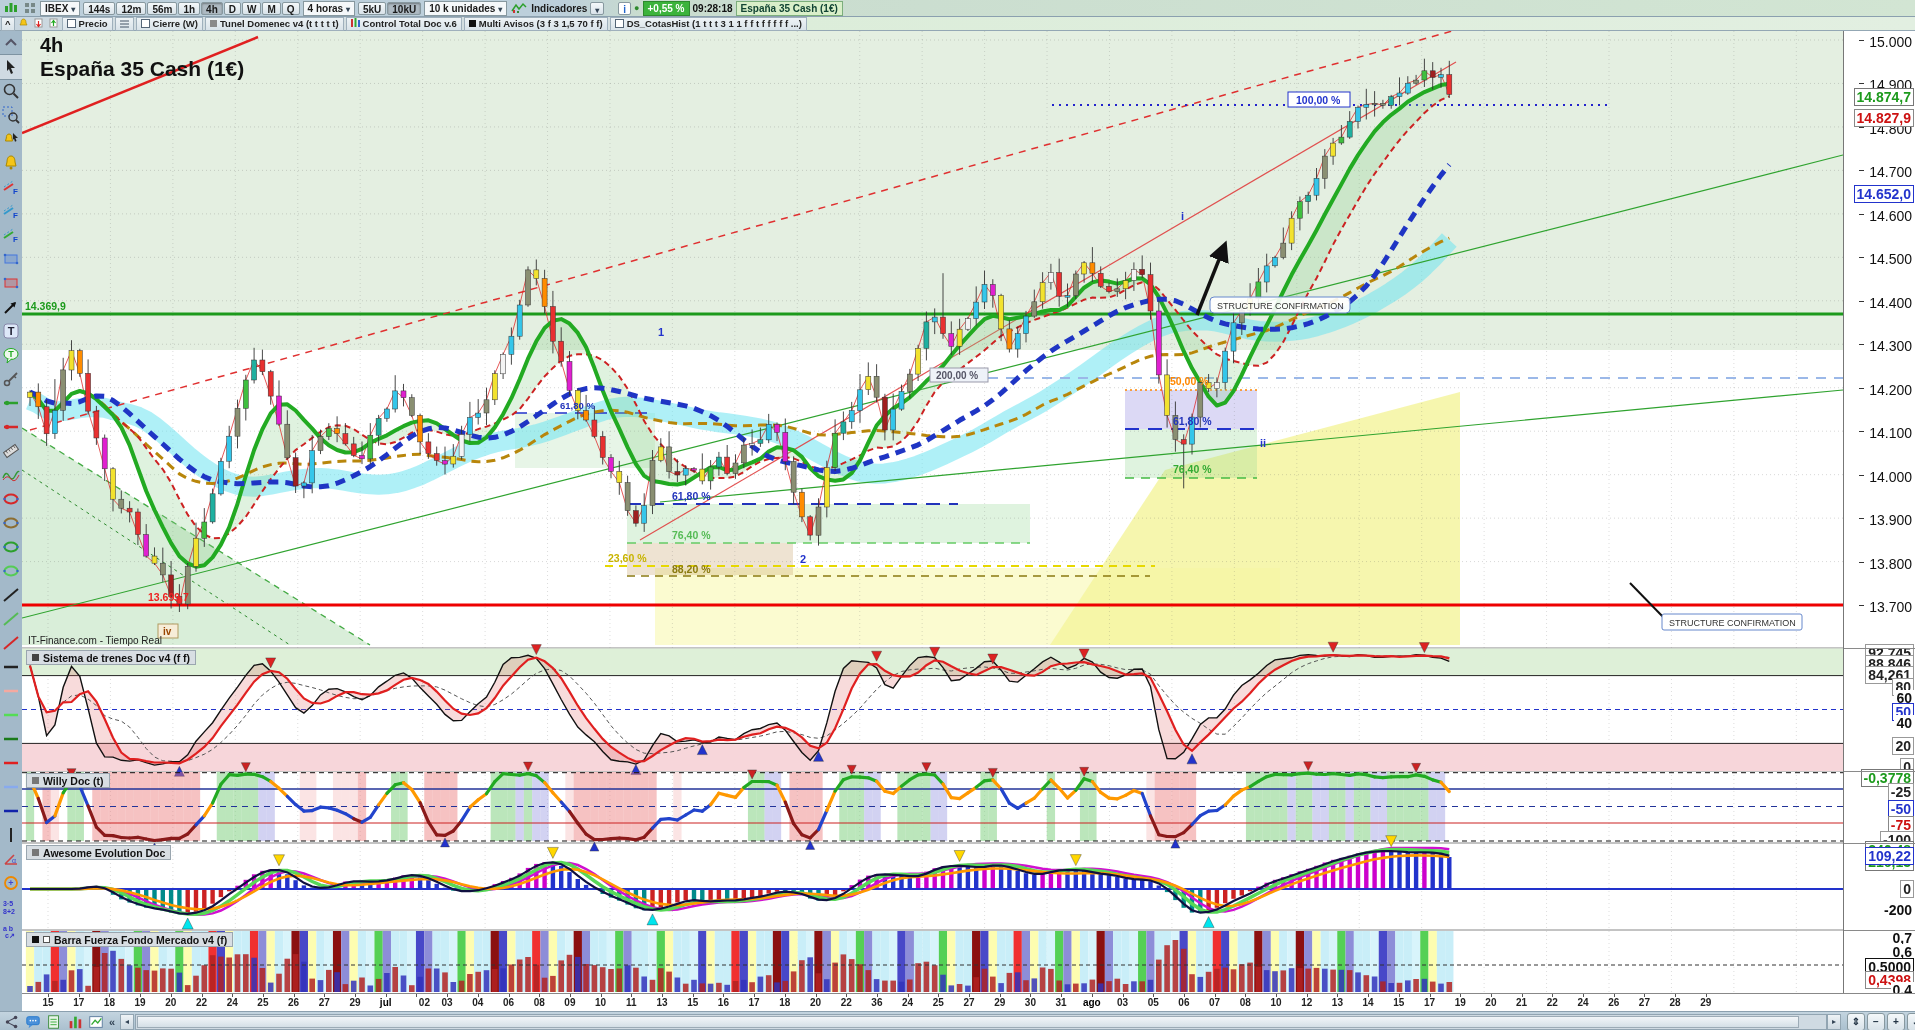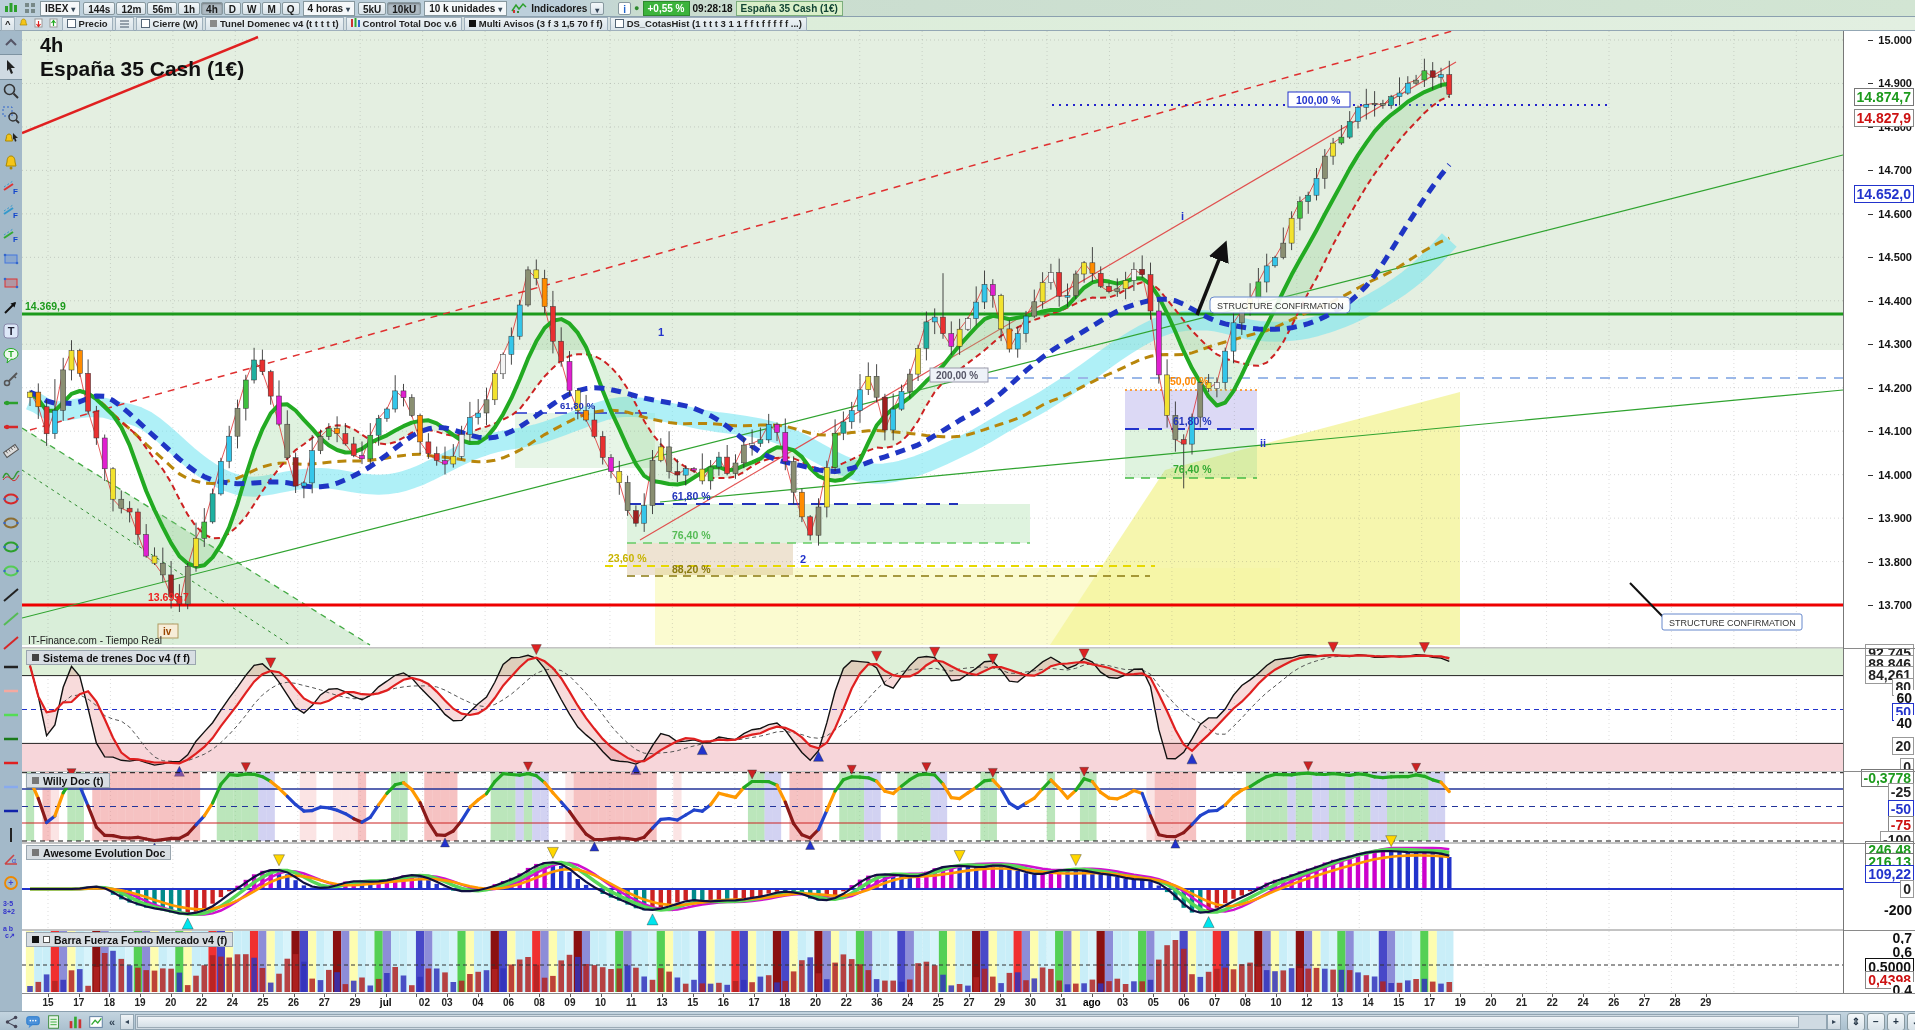--- a/index.html
+++ b/index.html
@@ -31,21 +31,21 @@
   .tool{width:22px;height:24px;display:flex;align-items:center;justify-content:center;}
   .tool.sel{background:#cfdae2;outline:1px solid #7e93a2;}
   
   #chartbg{position:absolute;left:22px;top:31px;width:1821px;height:962px;background:#fff;}
   #svg{position:absolute;left:22px;top:31px;}
   #title{position:absolute;left:40px;top:34px;color:#111;line-height:1.15;pointer-events:none;}
   #title .t1{font-size:20px;font-weight:bold;}
   #title .t2{font-size:21px;font-weight:bold;}
   
   #paxis{position:absolute;left:1843px;top:31px;width:72px;height:962px;background:#fff;border-left:1px solid #777;}
-  .ptick{position:absolute;right:4px;font-size:11px;font-weight:bold;color:#111;white-space:nowrap;}
+  .ptick{position:absolute;right:4px;font-size:14px;font-weight:normal;color:#111;white-space:nowrap;}
   .ptick::before{content:"";position:absolute;left:-10px;top:6px;width:5px;height:1px;background:#333;}
   .pbadge{position:absolute;right:2px;font-size:14px;font-weight:bold;background:#fff;border:1px solid #888;
     padding:0 2px;white-space:nowrap;}
   .pb-green{color:#1c9a1c;border-color:#777;}
   .pb-red{color:#cc1111;border-color:#888;}
   .pb-blue{color:#2233cc;border-color:#2233cc;}
   .pb-black{color:#111;border-color:#111;}
   .pb-gray{color:#222;border-color:#999;}
   .pb-plain{border:none;color:#111;}
   .sep{position:absolute;left:0;width:72px;height:1px;background:#8a8a8a;}
@@ -1795,21 +1795,21 @@
       <div class="pbadge pb-plain" style="top: 684px;">40</div>
       <div class="pbadge pb-gray" style="top: 706px;">20</div>
       <div class="pbadge pb-gray" style="top: 727px;">0</div>
       <div class="pbadge pb-green" style="top: 738px;">-0,3778</div>
       <div class="pbadge pb-gray" style="top: 752px;">-25</div>
       <div class="pbadge pb-blue" style="top: 769px;">-50</div>
       <div class="pbadge pb-red" style="top: 785px;">-75</div>
       <div class="pbadge pb-gray" style="top: 800px;">-100</div>
       <div class="pbadge pb-green" style="top: 810px;">246,48</div>
       <div class="pbadge pb-green" style="top: 822px;">216,13</div>
-      <div class="pbadge pb-blue" style="top: 834px;">109,22</div>
+      <div class="pbadge pb-blue" style="top: 816px;">109,22</div>
       <div class="pbadge pb-gray" style="top: 849px;">0</div>
       <div class="pbadge pb-plain" style="top: 871px;">-200</div>
       <div class="pbadge pb-plain" style="top: 899px;">0,7</div>
       <div class="pbadge pb-plain" style="top: 913px;">0,6</div>
       <div class="pbadge pb-black" style="top: 927px;">0,5000</div>
       <div class="pbadge pb-red" style="top: 940px; text-align: right;">0,4398</div>
       <div class="pbadge pb-plain" style="top: 951px;">0,4</div>
       <div class="sep" style="top: 617px;"></div>
       <div class="sep" style="top: 740px;"></div>
       <div class="sep" style="top: 812px;"></div>

